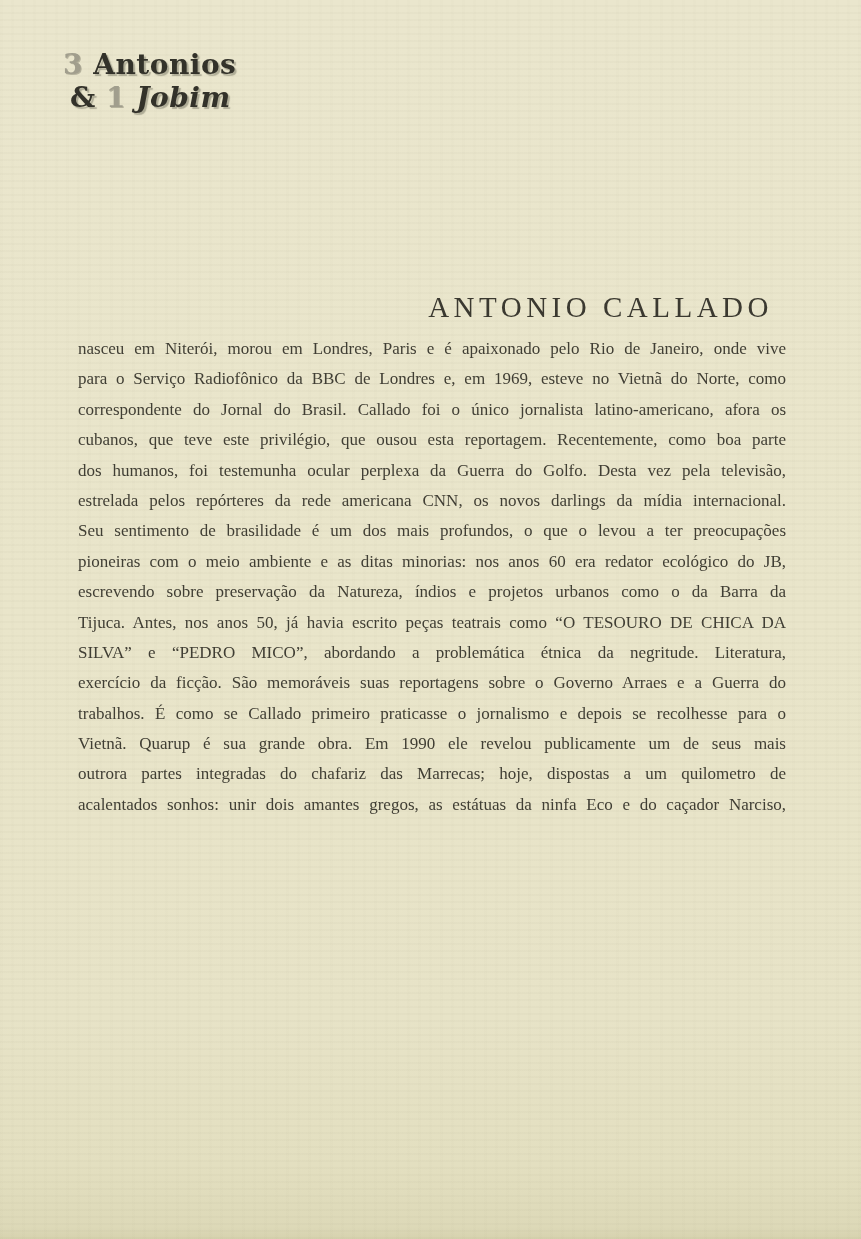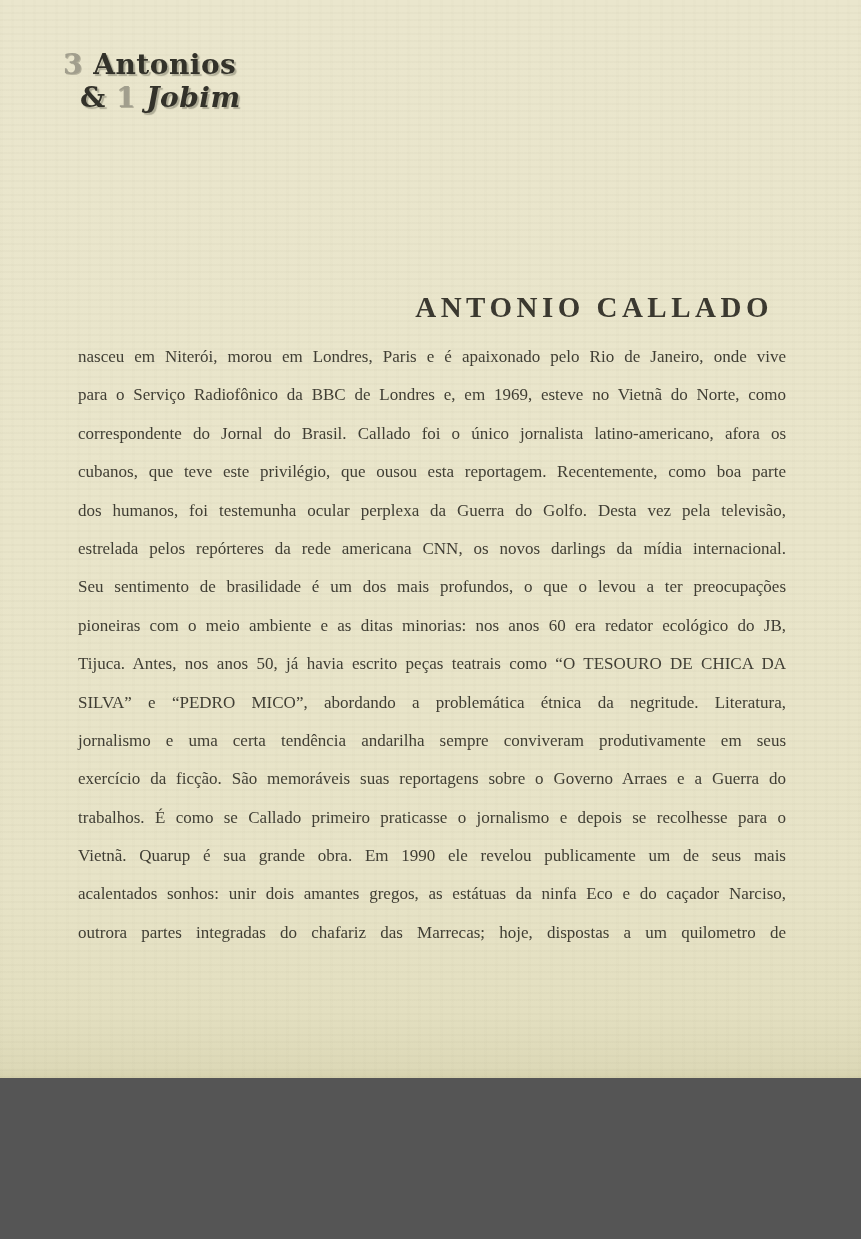--- a/index.html
+++ b/index.html
@@ -4,21 +4,21 @@
 <title>Scanned book page</title>
 <style>
   html, body {
     margin: 0;
     padding: 0;
     background: #555;
   }
   .page {
     position: relative;
     width: 861px;
-    height: 1078px;
+    height: 1239px;
     margin: 0 auto;
     overflow: hidden;
     background-image:
       repeating-linear-gradient(0deg,
         rgba(125, 120, 95, 0.035) 0px, rgba(125, 120, 95, 0.035) 2px,
         rgba(0,0,0,0) 2px, rgba(0,0,0,0) 7px),
       repeating-linear-gradient(90deg,
         rgba(140, 135, 105, 0.02) 0px, rgba(140, 135, 105, 0.02) 3px,
         rgba(0,0,0,0) 3px, rgba(0,0,0,0) 11px),
       linear-gradient(180deg,
@@ -33,56 +33,55 @@
     position: absolute;
     left: 63px;
     top: 48px;
     font-family: "DejaVu Serif", serif;
     font-weight: bold;
     font-size: 28px;
     line-height: 33px;
     color: #33322a;
     letter-spacing: 0.5px;
   }
-  .masthead .row2 { margin-left: 17px; }
+  .masthead .row2 { margin-left: 7px; }
   .masthead .halftone {
     color: #a19e8d;
     text-shadow: 1px 1px 0 rgba(85, 82, 68, 0.35);
   }
   .masthead .inked {
     text-shadow: 2px 2px 1px rgba(80, 78, 64, 0.38);
   }
   .masthead .ital { font-style: italic; }
 
   
   .content {
     position: absolute;
     left: 78px;
     top: 291px;
     width: 708px;
   }
   .heading {
-    margin: 0 13px 19px 0;
-    font-weight: bold;
+    margin: 0 13px 11px 0;
+    font-weight: normal;
     font-size: 29px;
     line-height: 32px;
     letter-spacing: 4.5px;
     text-align: right;
     color: #3b3930;
     white-space: nowrap;
   }
   .bodytext { font-size: 17px; }
   .line {
     line-height: 30.4px;
     height: 30.4px;
     text-align: justify;
     text-align-last: justify;
     white-space: normal;
     color: #403e34;
-    margin-top: 8px;
   }
   .line.last {
     text-align-last: left;
   }
 </style>
 </head>
 <body>
 
 <div class="page">
 
@@ -102,24 +101,24 @@
     <h1 class="heading">ANTONIO CALLADO</h1>
     <div class="bodytext">
       <div class="line">nasceu em Niterói, morou em Londres, Paris e é apaixonado pelo Rio de Janeiro, onde vive</div>
       <div class="line">para o Serviço Radiofônico da BBC de Londres e, em 1969, esteve no Vietnã do Norte, como</div>
       <div class="line">correspondente do Jornal do Brasil. Callado foi o único jornalista latino-americano, afora os</div>
       <div class="line">cubanos, que teve este privilégio, que ousou esta reportagem. Recentemente, como boa parte</div>
       <div class="line">dos humanos, foi testemunha ocular perplexa da Guerra do Golfo. Desta vez pela televisão,</div>
       <div class="line">estrelada pelos repórteres da rede americana CNN, os novos darlings da mídia internacional.</div>
       <div class="line">Seu sentimento de brasilidade é um dos mais profundos, o que o levou a ter preocupações</div>
       <div class="line">pioneiras com o meio ambiente e as ditas minorias: nos anos 60 era redator ecológico do JB,</div>
+      <div class="line">escrevendo sobre preservação da Natureza, índios e projetos urbanos como o da Barra da</div>
       <div class="line">Tijuca. Antes, nos anos 50, já havia escrito peças teatrais como “O TESOURO DE CHICA DA</div>
       <div class="line">SILVA” e “PEDRO MICO”, abordando a problemática étnica da negritude. Literatura,</div>
-      <div class="line">jornalismo e uma certa tendência andarilha sempre conviveram produtivamente em seus</div>
       <div class="line">exercício da ficção. São memoráveis suas reportagens sobre o Governo Arraes e a Guerra do</div>
       <div class="line">trabalhos. É como se Callado primeiro praticasse o jornalismo e depois se recolhesse para o</div>
       <div class="line">Vietnã. Quarup é sua grande obra. Em 1990 ele revelou publicamente um de seus mais</div>
+      <div class="line">outrora partes integradas do chafariz das Marrecas; hoje, dispostas a um quilometro de</div>
       <div class="line">acalentados sonhos: unir dois amantes gregos, as estátuas da ninfa Eco e do caçador Narciso,</div>
-      <div class="line">outrora partes integradas do chafariz das Marrecas; hoje, dispostas a um quilometro de</div>
     </div>
   </div>
 
 </div>
 
 </body></html>

